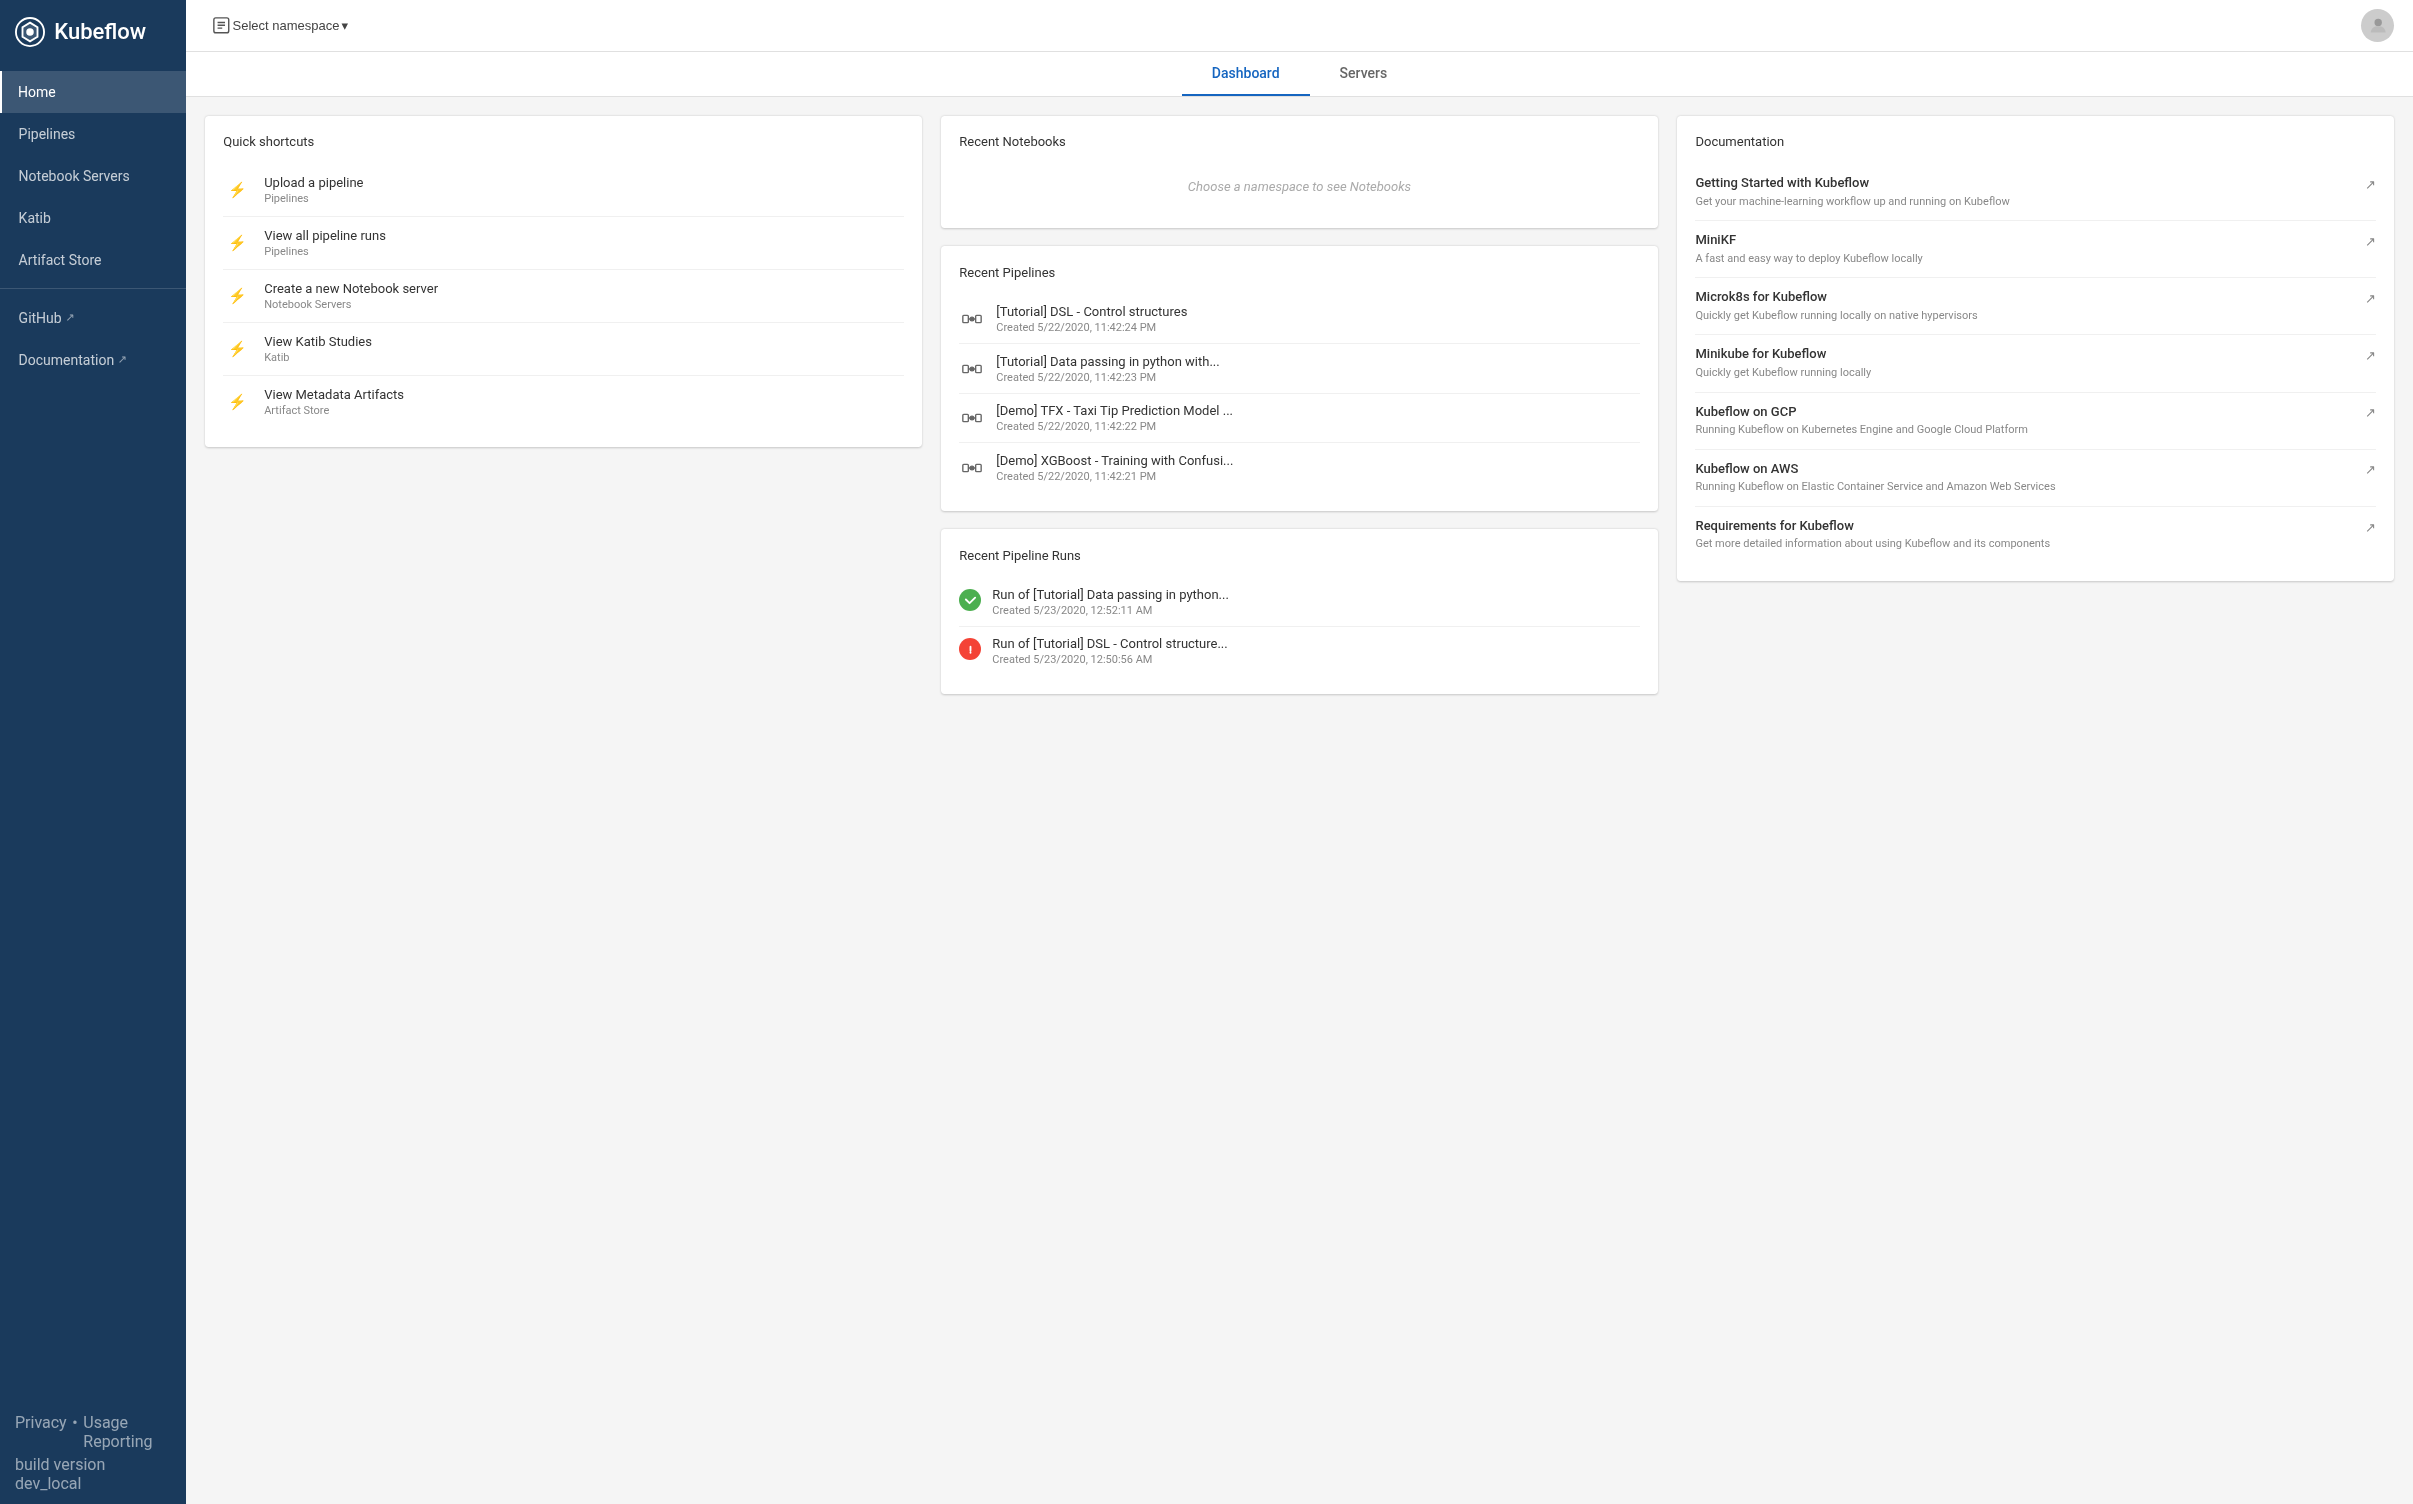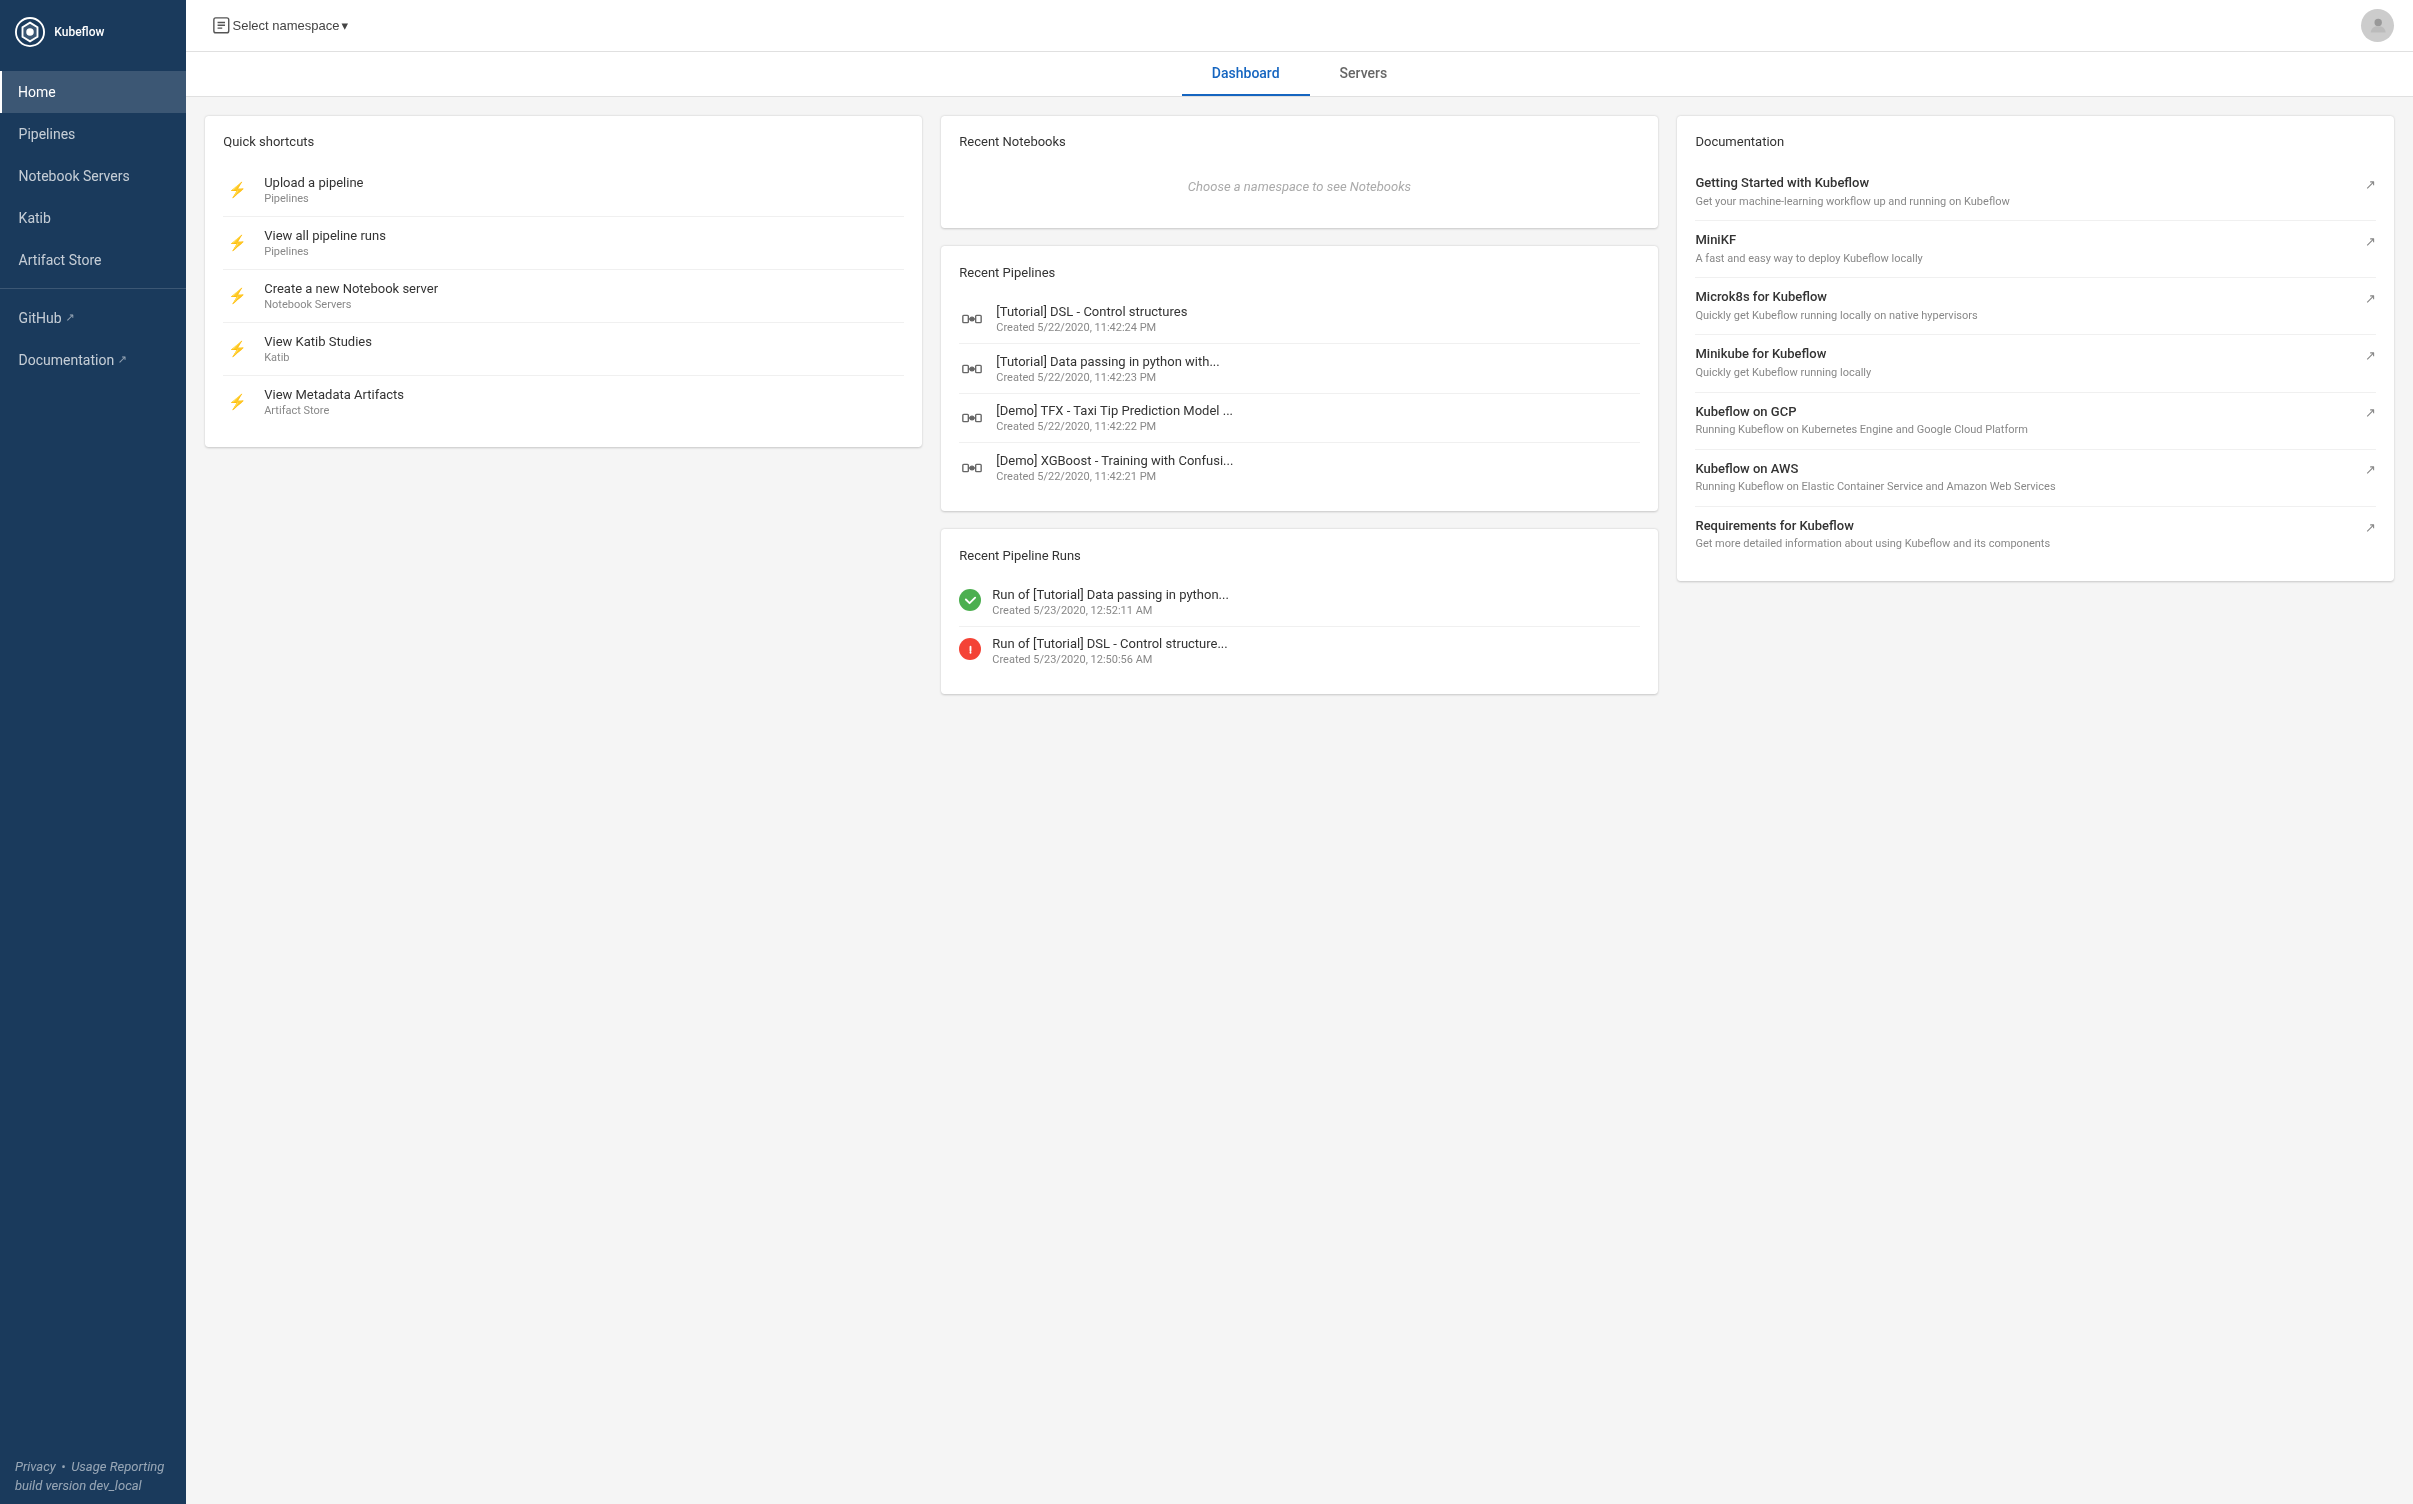--- a/index.html
+++ b/index.html
@@ -19,21 +19,21 @@
       display: flex;
       align-items: center;
       padding: 16.7px 15px;
       gap: 9.3px;
     }
     .sidebar-logo-icon {
       width: 30px;
       height: 30px;
     }
     .sidebar-logo-text {
-      font-size: 12px;
+      font-size: 22px;
       font-weight: 500;
       color: #fff;
     }
     .sidebar-nav {
       flex: 1;
       display: flex;
       flex-direction: column;
       padding-top: 7.4px;
     }
     .sidebar-item {
@@ -55,23 +55,22 @@
     }
     .sidebar-divider {
       border: none;
       border-top: 0.9px solid rgba(255,255,255,0.15);
       margin: 7.4px 0;
     }
     .sidebar-item-external { display: flex; align-items: center; gap: 3.7px; }
     .external-icon { font-size: 11px; opacity: 0.7; }
     .sidebar-footer {
       padding: 11px 15px;
-      font-size: 13px;
+      font-size: 16px;
       color: rgba(255,255,255,0.55);
-      font-style: italic;
     }
     .sidebar-footer-links { display: flex; gap: 5.6px; margin-bottom: 3.7px; }
     .sidebar-footer a { color: rgba(255,255,255,0.55); text-decoration: none; }
 
     
     .main {
       flex: 1;
       display: flex;
       flex-direction: column;
       overflow: hidden;

